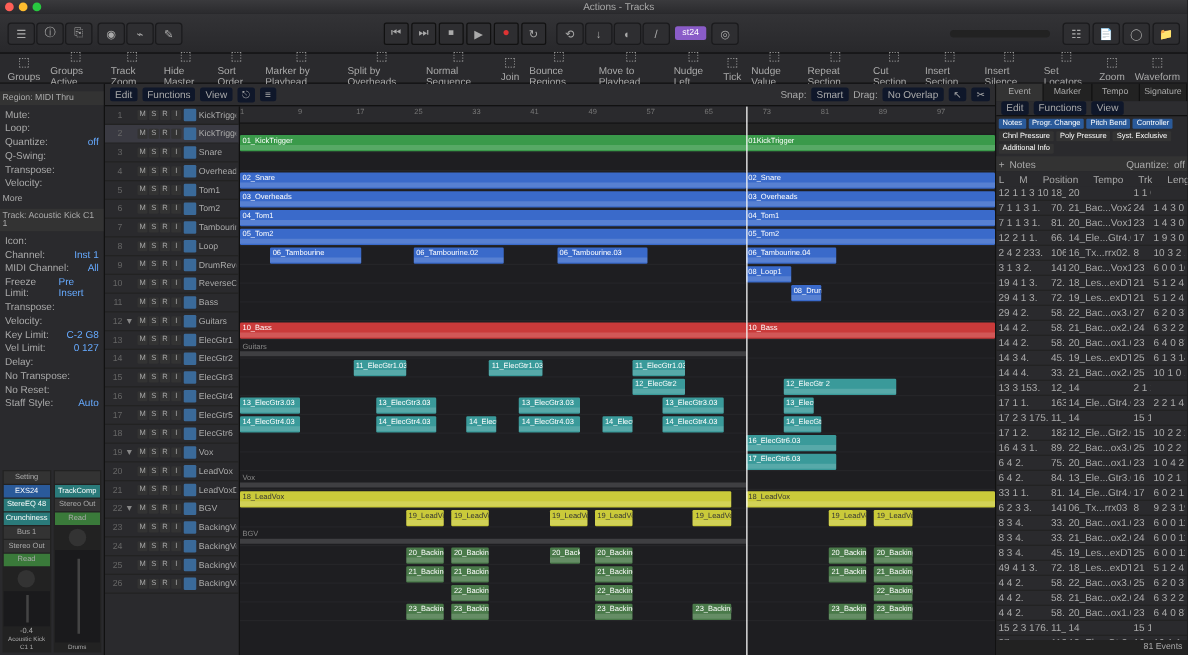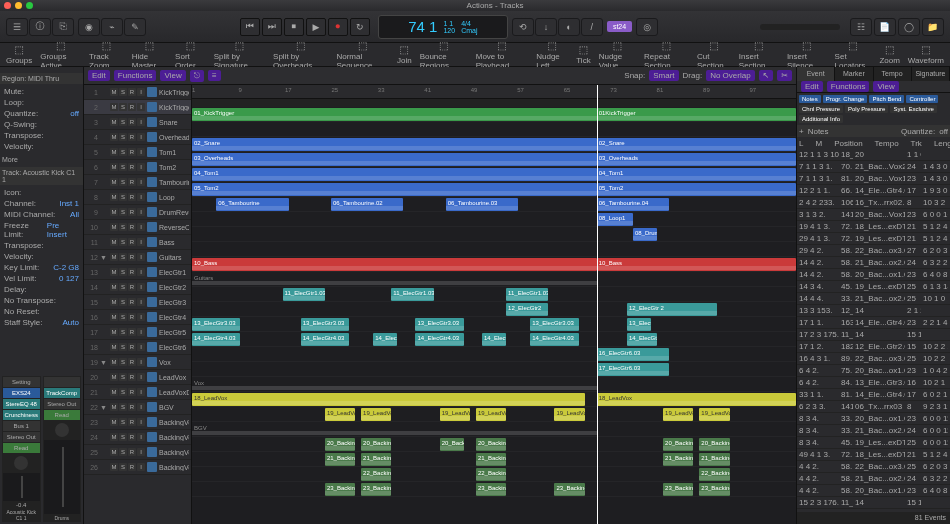--- a/index.html
+++ b/index.html
@@ -30,21 +30,21 @@
 .chstrip{height:150px;display:flex;gap:2px;padding:2px}
 .strip{flex:1;background:#222;display:flex;flex-direction:column;gap:1px;padding:1px}
 .slot{height:10px;background:#333;font-size:6px;text-align:center;line-height:10px;overflow:hidden}
 .slot.blue{background:#2a5a9a;color:#fff}
 .slot.teal{background:#2a7a7a;color:#fff}
 .fader{flex:1;background:#1a1a1c;position:relative}
 .fader::after{content:'';position:absolute;left:50%;top:10%;width:2px;height:80%;background:#444}
 .knob{width:14px;height:14px;border-radius:50%;background:#333;margin:2px auto}
 .center{flex:1;display:flex;flex-direction:column;overflow:hidden}
 .trkhdr{height:18px;background:#2d2d30;border-bottom:1px solid #111;display:flex;align-items:center;padding:0 4px;gap:4px;font-size:7px}
-.trkhdr .btn{padding:1px 4px;background:#4c1d95;border-radius:2px}
+.trkhdr .btn{padding:1px 4px;background:#0f172a;border-radius:2px}
 .arrangewrap{flex:1;display:flex;overflow:hidden}
 .tracklist{width:108px;background:#2a2a2d;border-right:1px solid #111;overflow-y:auto;overflow-x:hidden}
 .track{height:15px;display:flex;align-items:center;border-bottom:1px solid #222;padding:0 2px;gap:2px}
 .track.sel{background:#3a3a42}
 .tnum{width:12px;font-size:7px;text-align:right;color:#666}
 .texp{width:8px;font-size:7px;color:#888}
 .tbtns{display:flex;gap:1px}
 .tb{width:8px;height:8px;background:#333;font-size:6px;text-align:center;line-height:8px;border-radius:1px}
 .tico{width:10px;height:10px;background:#3a6a9a;border-radius:1px}
 .tname{font-size:7px;flex:1;overflow:hidden;white-space:nowrap}
@@ -103,31 +103,20 @@
     <div class="toolbtn">✎</div>
   </div>
   <div class="transport">
     <div class="tbtn">⏮</div>
     <div class="tbtn">⏭</div>
     <div class="tbtn">⏹</div>
     <div class="tbtn">▶</div>
     <div class="tbtn rec">⏺</div>
     <div class="tbtn">↻</div>
   </div>
-  <div class="lcd">
-    <span class="big">74 1</span>
-    <div style="display:flex;flex-direction:column">
-      <span class="sm">1 1</span>
-      <span class="sm">120</span>
-    </div>
-    <div style="display:flex;flex-direction:column">
-      <span class="sm">4/4</span>
-      <span class="sm">Cmaj</span>
-    </div>
-  </div>
   <div class="toolgrp">
     <div class="toolbtn">⟲</div>
     <div class="toolbtn">↓</div>
     <div class="toolbtn">◐</div>
     <div class="toolbtn">/</div>
   </div>
   <div class="purplebtn">st24</div>
   <div class="toolbtn">◎</div>
   <div class="rtool">
     <div style="width:80px;height:6px;background:#222;border-radius:3px;margin:6px 8px"></div>
@@ -154,21 +143,21 @@
     <div class="item">
       <span class="ico">⬚</span>
       <span>Hide Master</span>
     </div>
     <div class="item">
       <span class="ico">⬚</span>
       <span>Sort Order</span>
     </div>
     <div class="item">
       <span class="ico">⬚</span>
-      <span>Split by Signature</span>
+      <span>Marker by Playhead</span>
     </div>
     <div class="item">
       <span class="ico">⬚</span>
       <span>Split by Overheads</span>
     </div>
     <div class="item">
       <span class="ico">⬚</span>
       <span>Normal Sequence</span>
     </div>
     <div class="item">

